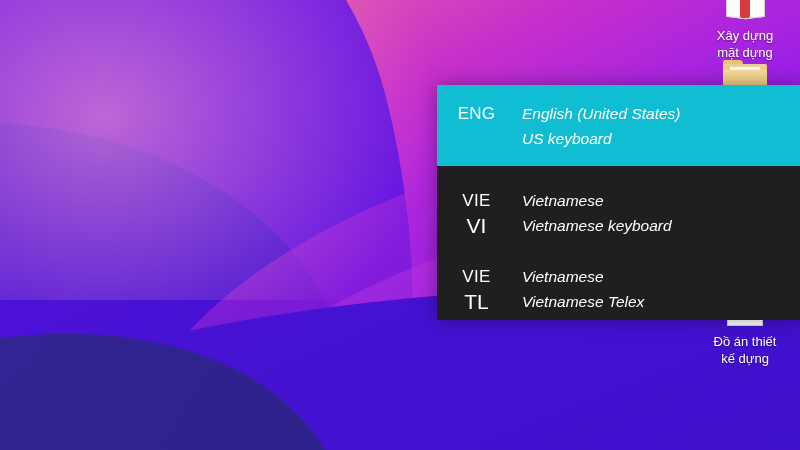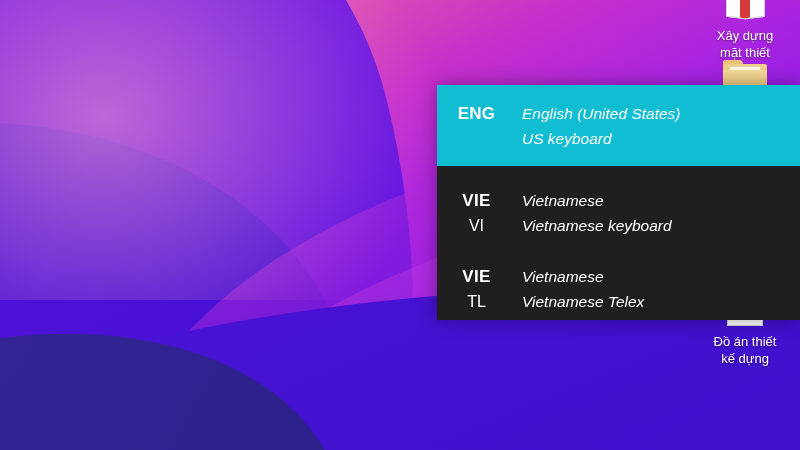--- a/index.html
+++ b/index.html
@@ -200,27 +200,27 @@
   .lang-row .codes {
     width: 79px;
     flex: 0 0 79px;
     text-align: center;
     color: #ffffff;
     padding-top: 0;
   }
   .lang-row .code-main {
     display: block;
     font-size: 17px;
-    font-weight: bold;
+    font-weight: normal;
     line-height: 25px;
     letter-spacing: .3px;
   }
   .lang-row .code-sub {
     display: block;
-    font-size: 16px;
+    font-size: 21px;
     font-weight: normal;
     line-height: 25px;
   }
   .lang-row .names {
     flex: 1 1 auto;
     color: #ffffff;
     padding-left: 6px;
     font-style: italic;
   }
   .lang-row .name-main,
@@ -250,21 +250,21 @@
     <div class="wave" id="glow-topleft"></div>
   </div>
 
   <div class="desk-icon" id="icon-top">
     <span class="glyph">
       <span class="book-ico" style="display:inline-block;">
         <span class="pg-l"></span><span class="pg-r"></span><span class="spine"></span>
       </span>
     </span>
     <span>Xây dựng</span><br>
-    <span>mặt thiết</span>
+    <span>mặt dựng</span>
   </div>
 
   <div class="desk-icon" id="icon-mid">
     <span class="glyph">
       <span class="folder-ico" style="display:inline-block;">
         <span class="tab"></span><span class="back"></span>
         <span class="paper"></span><span class="front"></span>
       </span>
     </span>
     <span></span>

